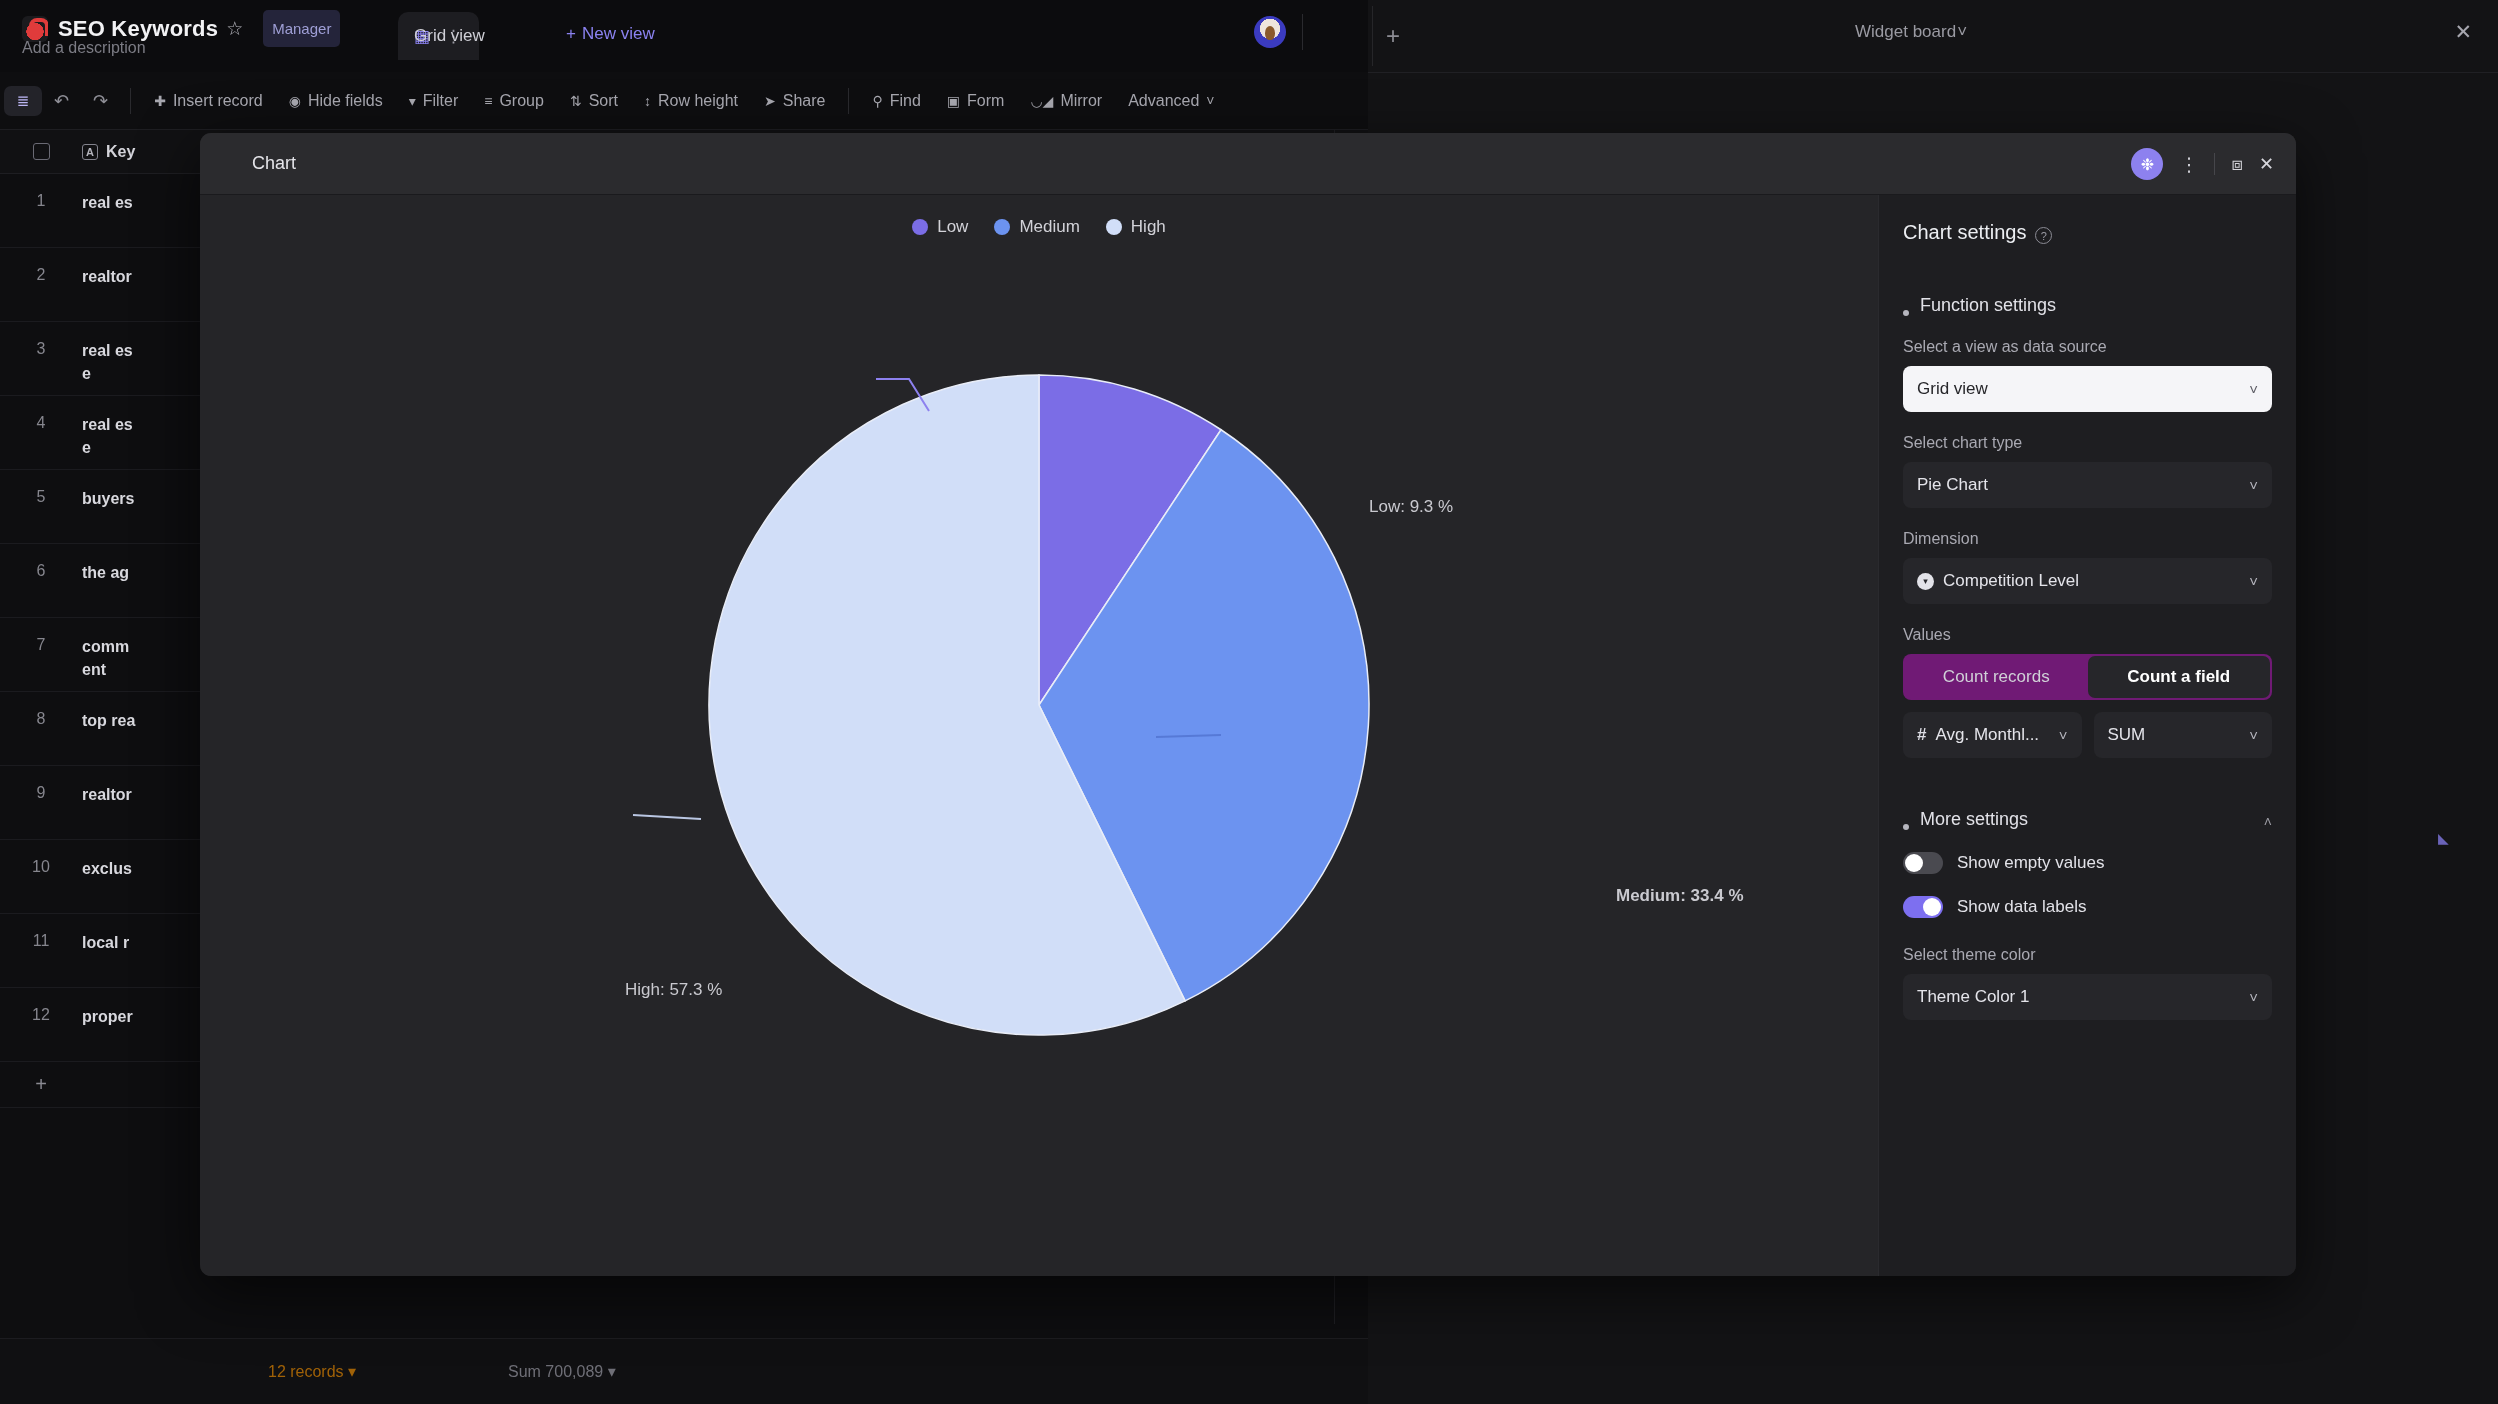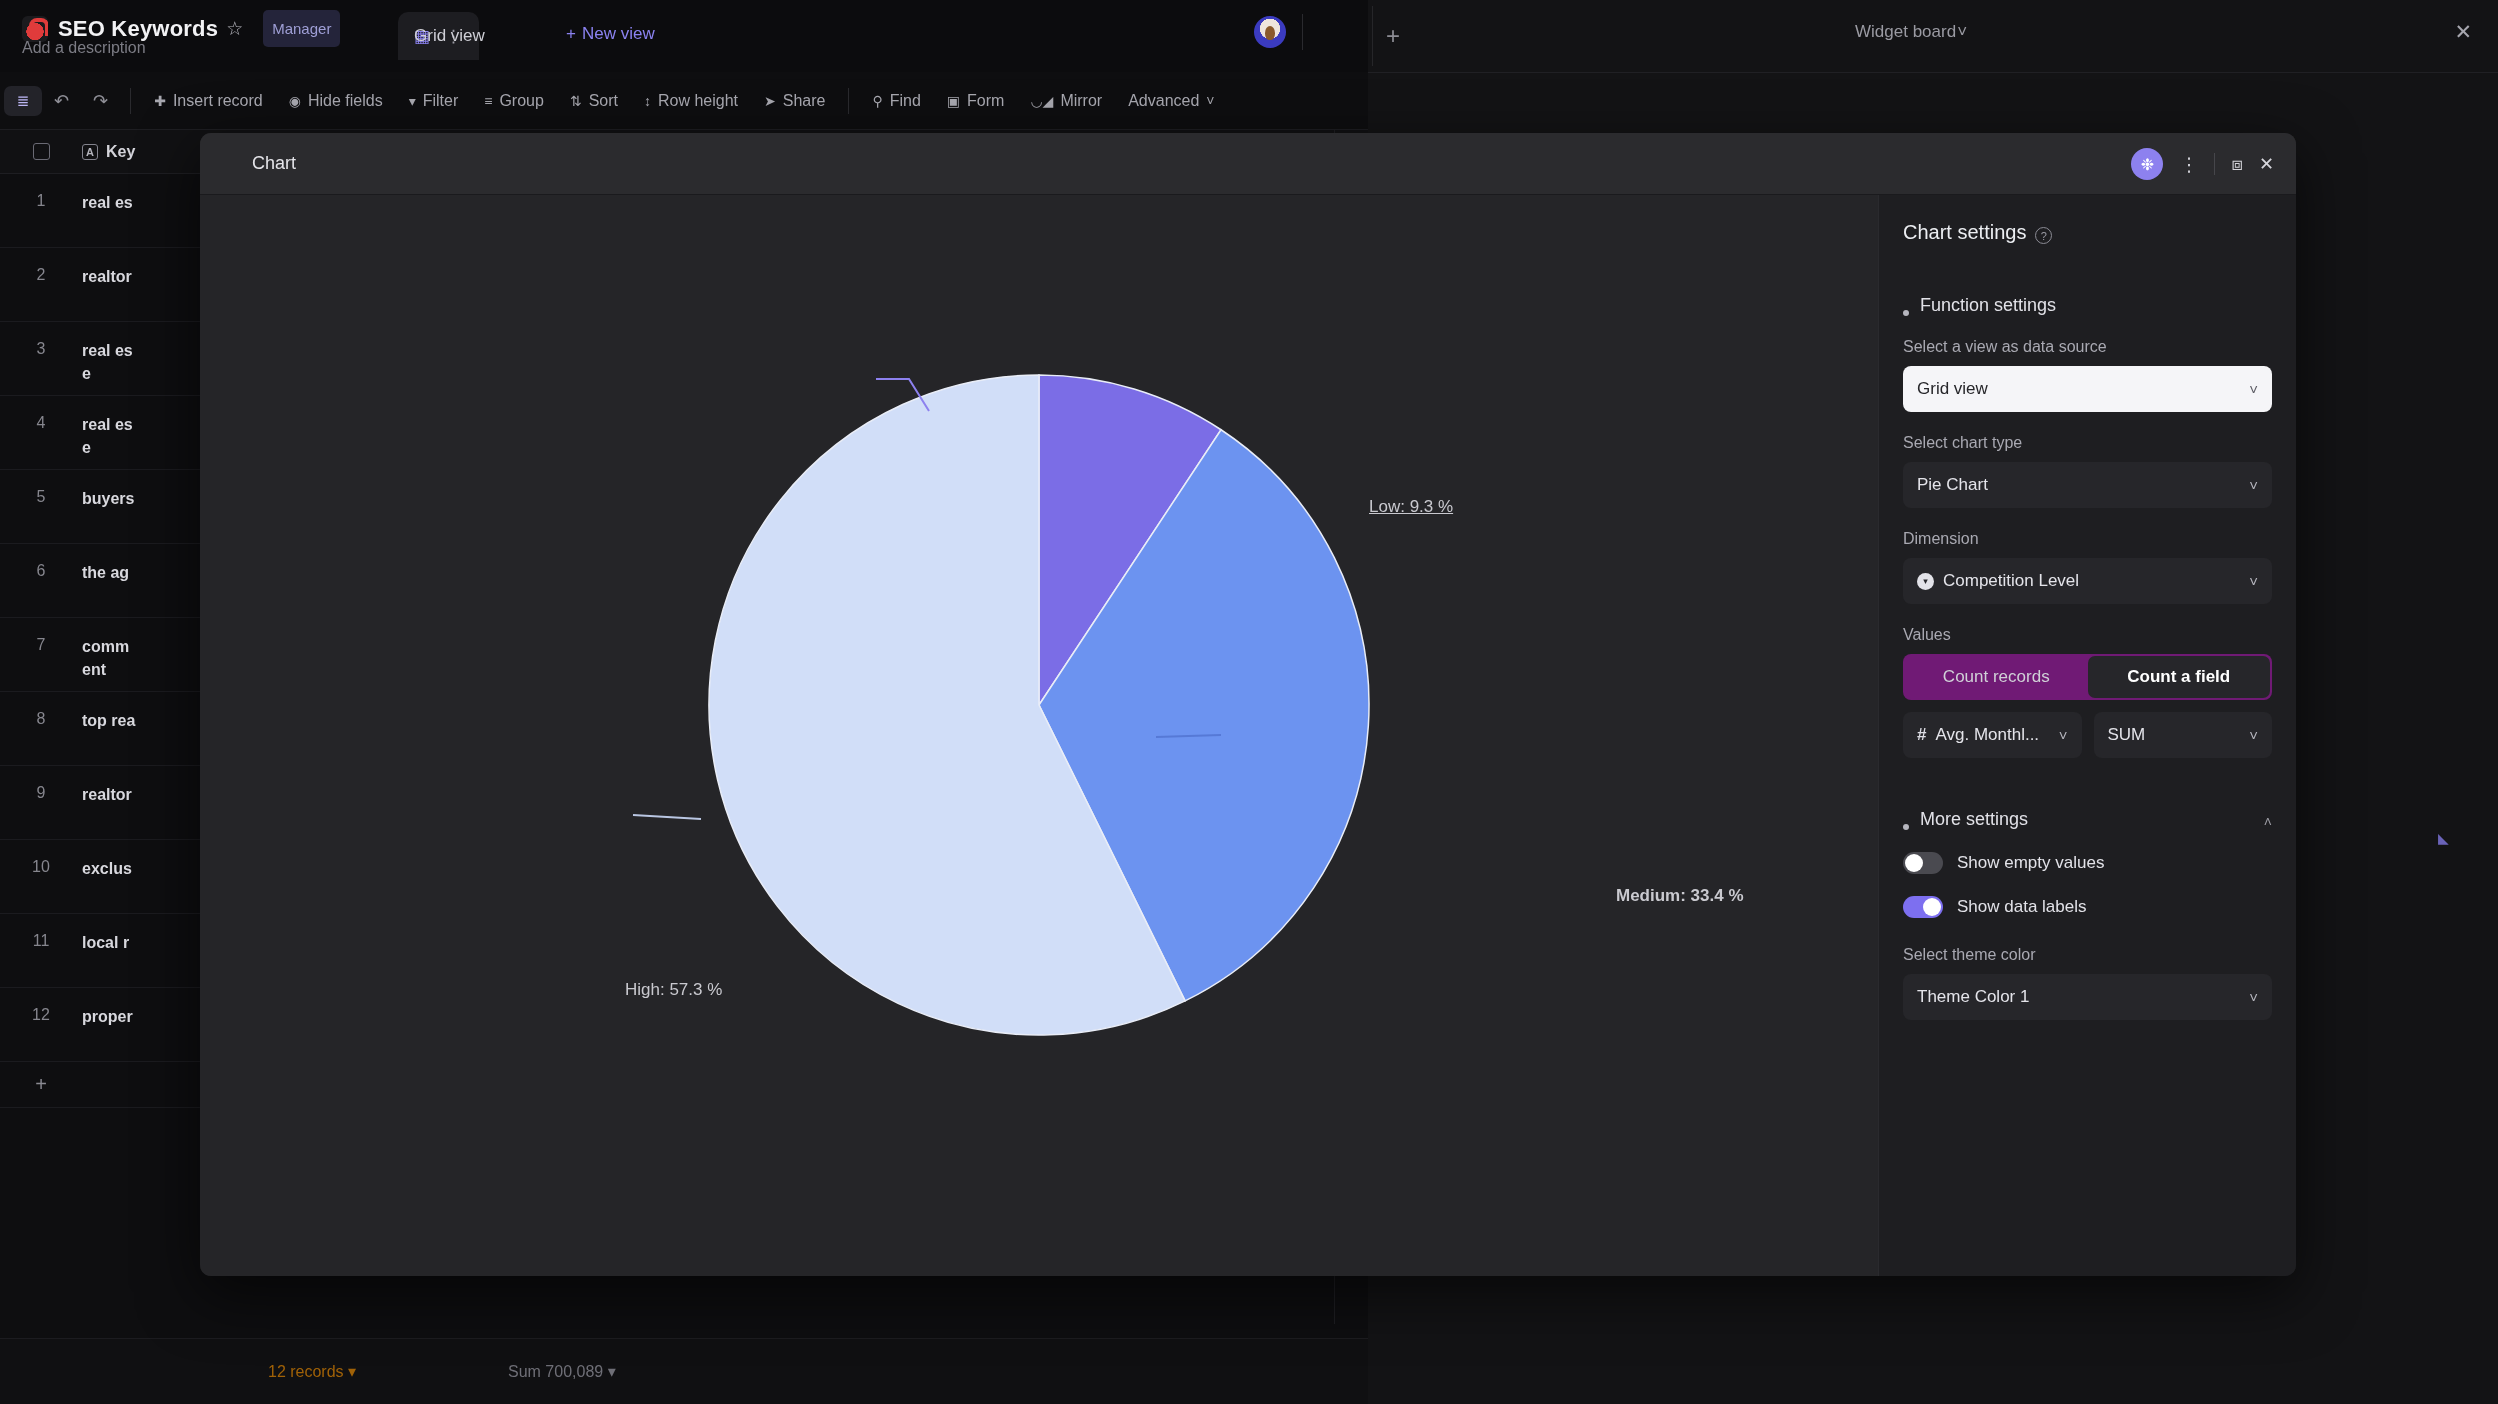--- a/index.html
+++ b/index.html
@@ -165,21 +165,21 @@
   .lg { display: flex; align-items: center; gap: 9px; }
   .lg-dot { width: 16px; height: 16px; border-radius: 50%; }
   .lg-txt { font-size: 17px; color: #d2d2d8; }
 
   
   .pie-wrap { position: absolute; left: 481px; top: 152px; width: 716px; height: 716px; }
   .pie-svg { display: block; }
   .lbl {
     position: absolute; font-size: 17px; color: #c9c9cf; white-space: nowrap;
   }
-  .lbl-low { left: 688px; top: 150px; text-decoration: underline; }
+  .lbl-low { left: 688px; top: 150px; }
   .lbl-med { left: 935px; top: 539px; font-weight: bold; }
   .lbl-high { left: -56px; top: 633px; }
 
   
   .s-title { display: flex; align-items: flex-end; gap: 9px; font-size: 20px; color: #eceef2; }
   .s-help {
     width: 17px; height: 17px; border: 1.4px solid #8c8c95; border-radius: 50%;
     font-size: 11px; color: #9c9ca5; display: flex; align-items: center; justify-content: center;
   }
   .s-group {
@@ -399,20 +399,34 @@
         <div class="m-dots">⋮</div>
         <div class="m-sep"></div>
         <div class="m-ic">⧈</div>
         <div class="m-ic">✕</div>
       </div>
     </div>
 
     <div class="m-body">
       <div class="chart-pane">
 
+        <div class="legend">
+          <div class="lg">
+            <span class="lg-dot" id="lg0" style="background: rgb(123, 109, 230);"></span>
+            <span class="lg-txt">Low</span>
+          </div>
+          <div class="lg">
+            <span class="lg-dot" id="lg1" style="background: rgb(108, 147, 240);"></span>
+            <span class="lg-txt">Medium</span>
+          </div>
+          <div class="lg">
+            <span class="lg-dot" id="lg2" style="background: rgb(209, 222, 248);"></span>
+            <span class="lg-txt">High</span>
+          </div>
+        </div>
 
         <div class="pie-wrap">
           <svg class="pie-svg" id="pie" width="716" height="716" viewBox="0 0 716 716">
               <path d="M 358 358 L 358.00 28.00 A 330 330 0 0 1 540.04 82.75 Z" fill="#7B6DE6" stroke="#e9edf7" stroke-width="1.5"></path>
               <path d="M 358 358 L 540.04 82.75 A 330 330 0 0 1 504.11 653.89 Z" fill="#6C93F0" stroke="#e9edf7" stroke-width="1.5"></path>
               <path d="M 358 358 L 504.11 653.89 A 330 330 0 1 1 358.00 28.00 Z" fill="#D1DEF8" stroke="#e9edf7" stroke-width="1.5"></path>
             </svg>
           <div class="lbl lbl-low">Low: 9.3 %</div>
           <div class="lbl lbl-med">Medium: 33.4 %</div>
           <div class="lbl lbl-high">High: 57.3 %</div>

